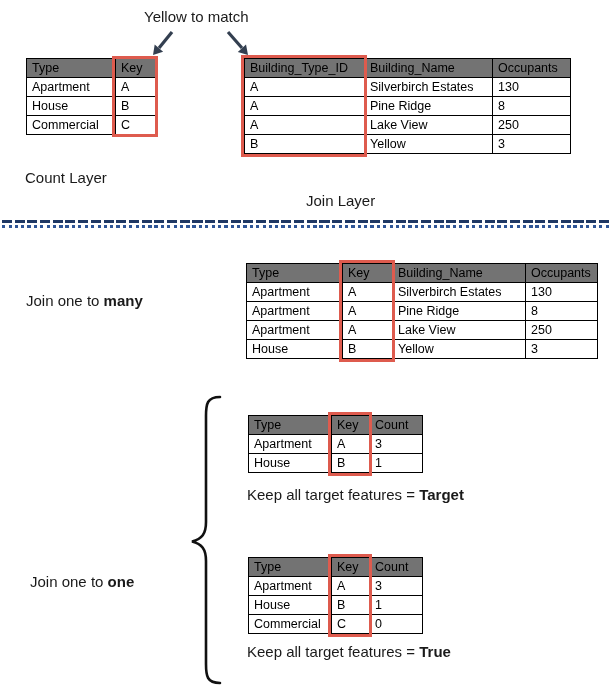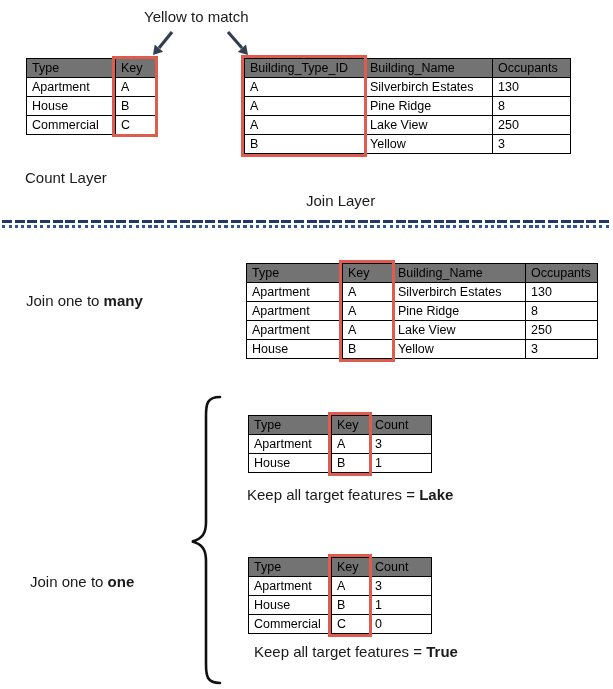--- a/index.html
+++ b/index.html
@@ -52,21 +52,21 @@
   .tbl-join th:nth-child(2){ width: 128px; }
   .tbl-join th:nth-child(3){ width: 78px; }
 
   .tbl-many th:nth-child(1){ width: 96px; }
   .tbl-many th:nth-child(2){ width: 50px; }
   .tbl-many th:nth-child(3){ width: 133px; }
   .tbl-many th:nth-child(4){ width: 72px; }
 
   .tbl-count th:nth-child(1){ width: 83px; }
   .tbl-count th:nth-child(2){ width: 38px; }
-  .tbl-count th:nth-child(3){ width: 62px; }
+  .tbl-count th:nth-child(3){ width: 53px; }
 
   
   .redbox {
     position: absolute;
     border: 3px solid #DE5B4E;
     pointer-events: none;
   }
   .redbox-target { left: 86px;  top: -2px; width: 46px;  height: 81px; }
   .redbox-join   { left: -3px;  top: -3px; width: 126px; height: 102px; }
   .redbox-many   { left: 93px;  top: -3px; width: 56px;  height: 102px; }
@@ -241,21 +241,21 @@
           <tr>
             <td>House</td>
             <td>B</td>
             <td>1</td>
           </tr>
         </tbody>
       </table>
     <div class="redbox redbox-cf"></div>
   </div>
 
-  <div class="abs big-label" style="left:247px; top:486px;"><span>Keep all target features = </span><b>Lake</b></div>
+  <div class="abs big-label" style="left:247px; top:486px;"><span>Keep all target features = </span><b>Target</b></div>
 
   <div class="tbl-wrap" style="left:248px; top:557px;">
     <table class="tbl-count">
         <thead>
           <tr>
             <th>Type</th>
             <th>Key</th>
             <th>Count</th>
           </tr>
         </thead>
@@ -273,15 +273,15 @@
           <tr>
             <td>Commercial</td>
             <td>C</td>
             <td>0</td>
           </tr>
         </tbody>
       </table>
     <div class="redbox redbox-ct"></div>
   </div>
 
-  <div class="abs big-label" style="left:254px; top:643px;"><span>Keep all target features = </span><b>True</b></div>
+  <div class="abs big-label" style="left:247px; top:643px;"><span>Keep all target features = </span><b>True</b></div>
 
 </div>
 
 </body></html>

